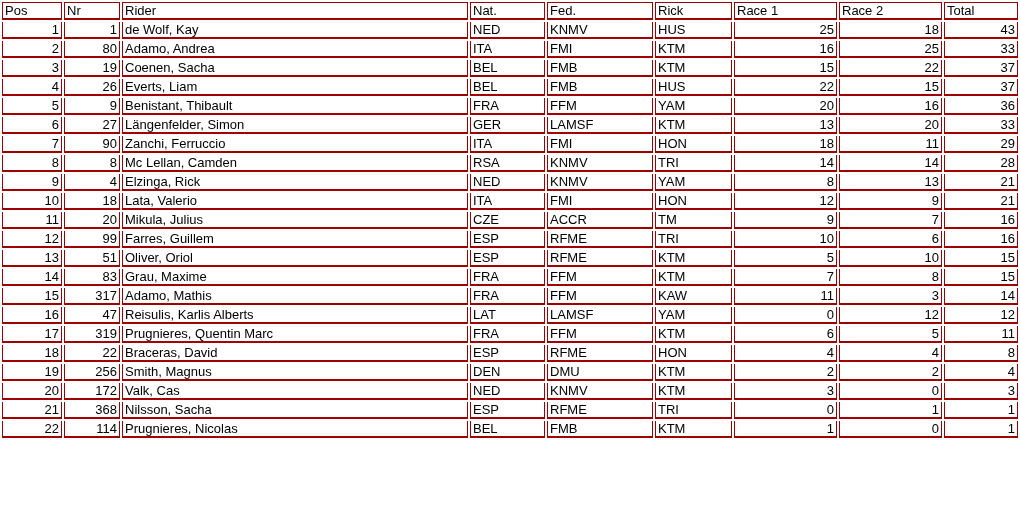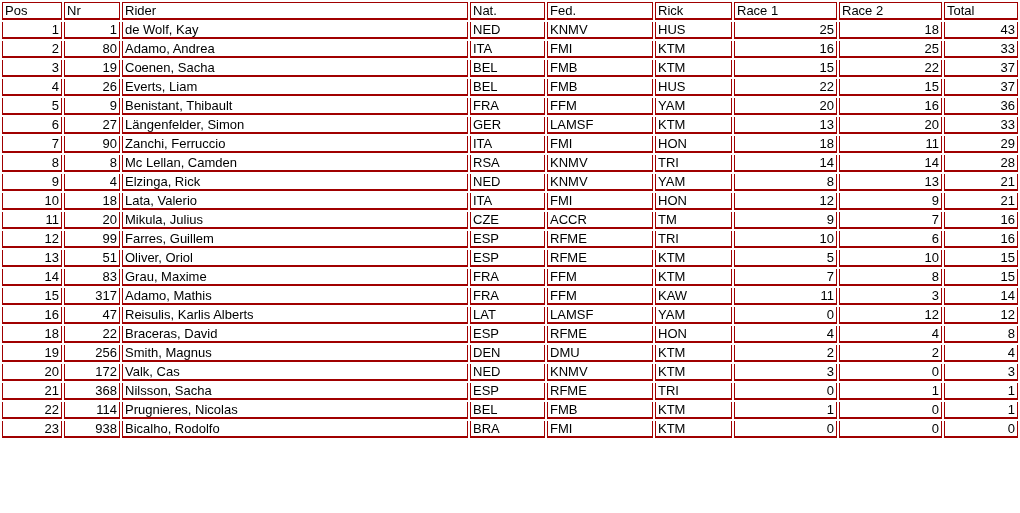--- a/index.html
+++ b/index.html
@@ -246,20 +246,31 @@
         <td class="al-right">47</td>
         <td class="al-left">Reisulis, Karlis Alberts</td>
         <td class="al-left">LAT</td>
         <td class="al-left">LAMSF</td>
         <td class="al-left">YAM</td>
         <td class="al-right">0</td>
         <td class="al-right">12</td>
         <td class="al-right">12</td>
       </tr>
       <tr>
+        <td class="al-right">17</td>
+        <td class="al-right">319</td>
+        <td class="al-left">Prugnieres, Quentin Marc</td>
+        <td class="al-left">FRA</td>
+        <td class="al-left">FFM</td>
+        <td class="al-left">KTM</td>
+        <td class="al-right">6</td>
+        <td class="al-right">5</td>
+        <td class="al-right">11</td>
+      </tr>
+      <tr>
         <td class="al-right">18</td>
         <td class="al-right">22</td>
         <td class="al-left">Braceras, David</td>
         <td class="al-left">ESP</td>
         <td class="al-left">RFME</td>
         <td class="al-left">HON</td>
         <td class="al-right">4</td>
         <td class="al-right">4</td>
         <td class="al-right">8</td>
       </tr>
@@ -300,25 +311,14 @@
         <td class="al-right">22</td>
         <td class="al-right">114</td>
         <td class="al-left">Prugnieres, Nicolas</td>
         <td class="al-left">BEL</td>
         <td class="al-left">FMB</td>
         <td class="al-left">KTM</td>
         <td class="al-right">1</td>
         <td class="al-right">0</td>
         <td class="al-right">1</td>
       </tr>
-      <tr>
-        <td class="al-right">23</td>
-        <td class="al-right">938</td>
-        <td class="al-left">Bicalho, Rodolfo</td>
-        <td class="al-left">BRA</td>
-        <td class="al-left">FMI</td>
-        <td class="al-left">KTM</td>
-        <td class="al-right">0</td>
-        <td class="al-right">0</td>
-        <td class="al-right">0</td>
-      </tr>
     </tbody>
 </table>
 
 </body></html>

